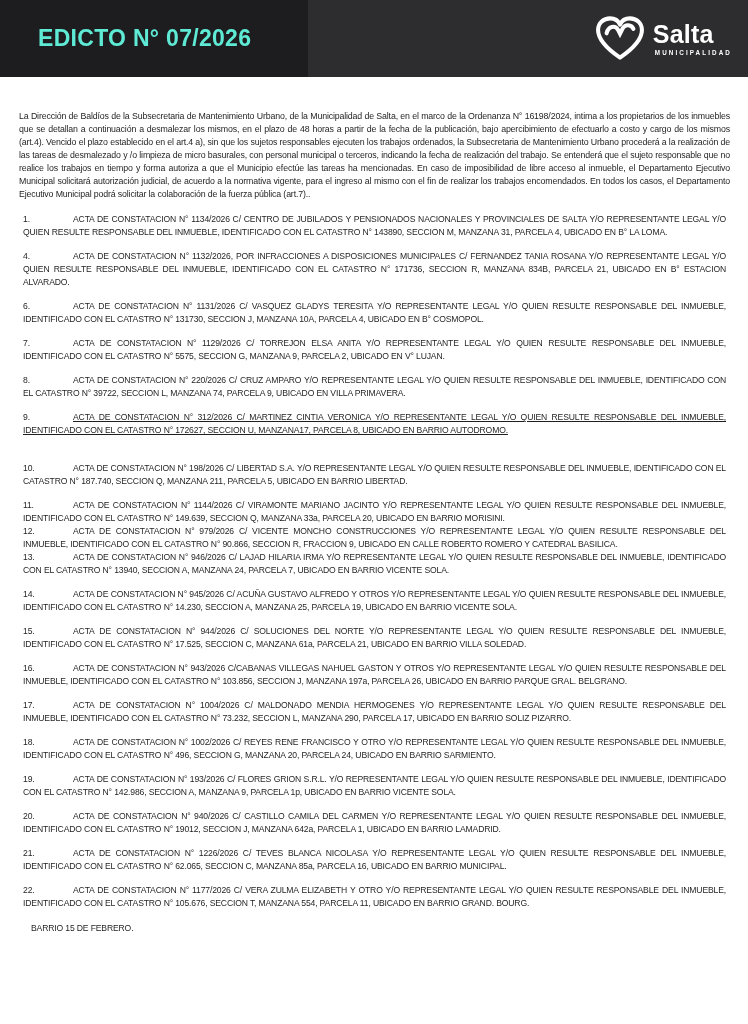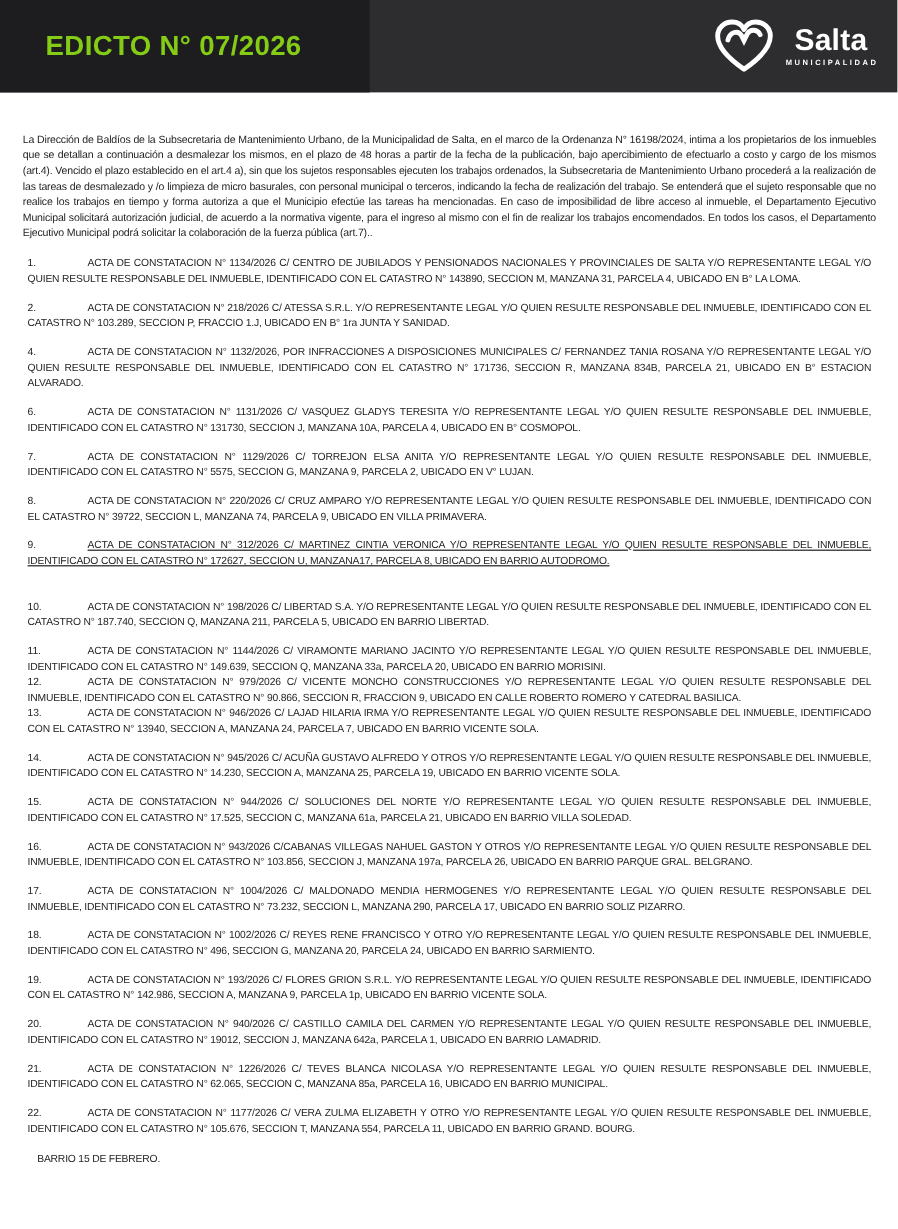--- a/index.html
+++ b/index.html
@@ -14,30 +14,30 @@
   .header {
     height:77px; background:#2d2d2f;
     display:flex; justify-content:space-between; align-items:stretch;
   }
   .title-block {
     width:308px; background:#1d1d1f;
     display:flex; align-items:center;
     padding-left:38px; box-sizing:border-box;
   }
   .title-block h1 {
-    margin:0; color:#84cc16;
+    margin:0; color:#5eead4;
     font-size:23px; font-weight:bold; letter-spacing:0.3px;
     white-space:nowrap;
   }
   .logo {
     display:flex; align-items:center; gap:7px;
     padding-right:16px;
   }
   .heart-icon { display:block; }
-  .logo-text { display:flex; flex-direction:column; align-items:center; }
+  .logo-text { display:flex; flex-direction:column; align-items:flex-start; }
   .logo-name { color:#ffffff; font-size:25px; font-weight:bold; line-height:1; letter-spacing:0.2px; }
   .logo-sub  { color:#ffffff; font-size:6.3px; font-weight:bold; letter-spacing:2.1px; margin-top:2px; padding-left:2px; }
 
   
   .content { padding:17px 18px 0 19px; }
   .intro {
     margin:16px 0 12px 0;
     font-size:8.8px; line-height:13px;
     letter-spacing:-0.15px;
     text-align:justify;
@@ -75,21 +75,20 @@
       <div class="logo-sub">MUNICIPALIDAD</div>
     </div>
   </div>
 </header>
 
 <main class="content">
   <p class="intro">La Dirección de Baldíos de la Subsecretaria de Mantenimiento Urbano, de la Municipalidad de Salta, en el marco de la Ordenanza N° 16198/2024, intima a los propietarios de los inmuebles que se detallan a continuación a desmalezar los mismos, en el plazo de 48 horas a partir de la fecha de la publicación, bajo apercibimiento de efectuarlo a costo y cargo de los mismos (art.4). Vencido el plazo establecido en el art.4 a), sin que los sujetos responsables ejecuten los trabajos ordenados, la Subsecretaria de Mantenimiento Urbano procederá a la realización de las tareas de desmalezado y /o limpieza de micro basurales, con personal municipal o terceros, indicando la fecha de realización del trabajo. Se entenderá que el sujeto responsable que no realice los trabajos en tiempo y forma autoriza a que el Municipio efectúe las tareas ha mencionadas. En caso de imposibilidad de libre acceso al inmueble, el Departamento Ejecutivo Municipal solicitará autorización judicial, de acuerdo a la normativa vigente, para el ingreso al mismo con el fin de realizar los trabajos encomendados. En todos los casos, el Departamento Ejecutivo Municipal podrá solicitar la colaboración de la fuerza pública (art.7)..</p>
 
   <div class="acta-list">
       <p class="item"><span class="num">1.</span><span class="txt">ACTA DE CONSTATACION N° 1134/2026 C/ CENTRO DE JUBILADOS Y PENSIONADOS NACIONALES Y PROVINCIALES DE SALTA Y/O REPRESENTANTE LEGAL Y/O QUIEN RESULTE RESPONSABLE DEL INMUEBLE, IDENTIFICADO CON EL CATASTRO N° 143890, SECCION M, MANZANA 31, PARCELA 4, UBICADO EN B° LA LOMA.</span></p>
-      <p class="item"><span class="num">2.</span><span class="txt">ACTA DE CONSTATACION N° 218/2026 C/ ATESSA S.R.L. Y/O REPRESENTANTE LEGAL Y/O QUIEN RESULTE RESPONSABLE DEL INMUEBLE, IDENTIFICADO CON EL CATASTRO N° 103.289, SECCION P, FRACCIO 1.J, UBICADO EN B° 1ra JUNTA Y SANIDAD.</span></p>
       <p class="item"><span class="num">4.</span><span class="txt">ACTA DE CONSTATACION N° 1132/2026, POR INFRACCIONES A DISPOSICIONES MUNICIPALES C/ FERNANDEZ TANIA ROSANA Y/O REPRESENTANTE LEGAL Y/O QUIEN RESULTE RESPONSABLE DEL INMUEBLE, IDENTIFICADO CON EL CATASTRO N° 171736, SECCION R, MANZANA 834B, PARCELA 21, UBICADO EN B° ESTACION ALVARADO.</span></p>
       <p class="item"><span class="num">6.</span><span class="txt">ACTA DE CONSTATACION N° 1131/2026 C/ VASQUEZ GLADYS TERESITA Y/O REPRESENTANTE LEGAL Y/O QUIEN RESULTE RESPONSABLE DEL INMUEBLE, IDENTIFICADO CON EL CATASTRO N° 131730, SECCION J, MANZANA 10A, PARCELA 4, UBICADO EN B° COSMOPOL.</span></p>
       <p class="item"><span class="num">7.</span><span class="txt">ACTA DE CONSTATACION N° 1129/2026 C/ TORREJON ELSA ANITA Y/O REPRESENTANTE LEGAL Y/O QUIEN RESULTE RESPONSABLE DEL INMUEBLE, IDENTIFICADO CON EL CATASTRO N° 5575, SECCION G, MANZANA 9, PARCELA 2, UBICADO EN V° LUJAN.</span></p>
       <p class="item"><span class="num">8.</span><span class="txt">ACTA DE CONSTATACION N° 220/2026 C/ CRUZ AMPARO Y/O REPRESENTANTE LEGAL Y/O QUIEN RESULTE RESPONSABLE DEL INMUEBLE, IDENTIFICADO CON EL CATASTRO N° 39722, SECCION L, MANZANA 74, PARCELA 9, UBICADO EN VILLA PRIMAVERA.</span></p>
       <p class="item big-gap"><span class="num">9.</span><span class="txt">ACTA DE CONSTATACION N° 312/2026 C/ MARTINEZ CINTIA VERONICA Y/O REPRESENTANTE LEGAL Y/O QUIEN RESULTE RESPONSABLE DEL INMUEBLE, IDENTIFICADO CON EL CATASTRO N° 172627, SECCION U, MANZANA17, PARCELA 8, UBICADO EN BARRIO AUTODROMO.</span></p>
       <p class="item"><span class="num">10.</span><span class="txt">ACTA DE CONSTATACION N° 198/2026 C/ LIBERTAD S.A. Y/O REPRESENTANTE LEGAL Y/O QUIEN RESULTE RESPONSABLE DEL INMUEBLE, IDENTIFICADO CON EL CATASTRO N° 187.740, SECCION Q, MANZANA 211, PARCELA 5, UBICADO EN BARRIO LIBERTAD.</span></p>
       <p class="item no-gap"><span class="num">11.</span><span class="txt">ACTA DE CONSTATACION N° 1144/2026 C/ VIRAMONTE MARIANO JACINTO Y/O REPRESENTANTE LEGAL Y/O QUIEN RESULTE RESPONSABLE DEL INMUEBLE, IDENTIFICADO CON EL CATASTRO N° 149.639, SECCION Q, MANZANA 33a, PARCELA 20, UBICADO EN BARRIO MORISINI.</span></p>
       <p class="item no-gap"><span class="num">12.</span><span class="txt">ACTA DE CONSTATACION N° 979/2026 C/ VICENTE MONCHO CONSTRUCCIONES Y/O REPRESENTANTE LEGAL Y/O QUIEN RESULTE RESPONSABLE DEL INMUEBLE, IDENTIFICADO CON EL CATASTRO N° 90.866, SECCION R, FRACCION 9, UBICADO EN CALLE ROBERTO ROMERO Y CATEDRAL BASILICA.</span></p>
       <p class="item"><span class="num">13.</span><span class="txt">ACTA DE CONSTATACION N° 946/2026 C/ LAJAD HILARIA IRMA Y/O REPRESENTANTE LEGAL Y/O QUIEN RESULTE RESPONSABLE DEL INMUEBLE, IDENTIFICADO CON EL CATASTRO N° 13940, SECCION A, MANZANA 24, PARCELA 7, UBICADO EN BARRIO VICENTE SOLA.</span></p>
       <p class="item"><span class="num">14.</span><span class="txt">ACTA DE CONSTATACION N° 945/2026 C/ ACUÑA GUSTAVO ALFREDO Y OTROS Y/O REPRESENTANTE LEGAL Y/O QUIEN RESULTE RESPONSABLE DEL INMUEBLE, IDENTIFICADO CON EL CATASTRO N° 14.230, SECCION A, MANZANA 25, PARCELA 19, UBICADO EN BARRIO VICENTE SOLA.</span></p>

